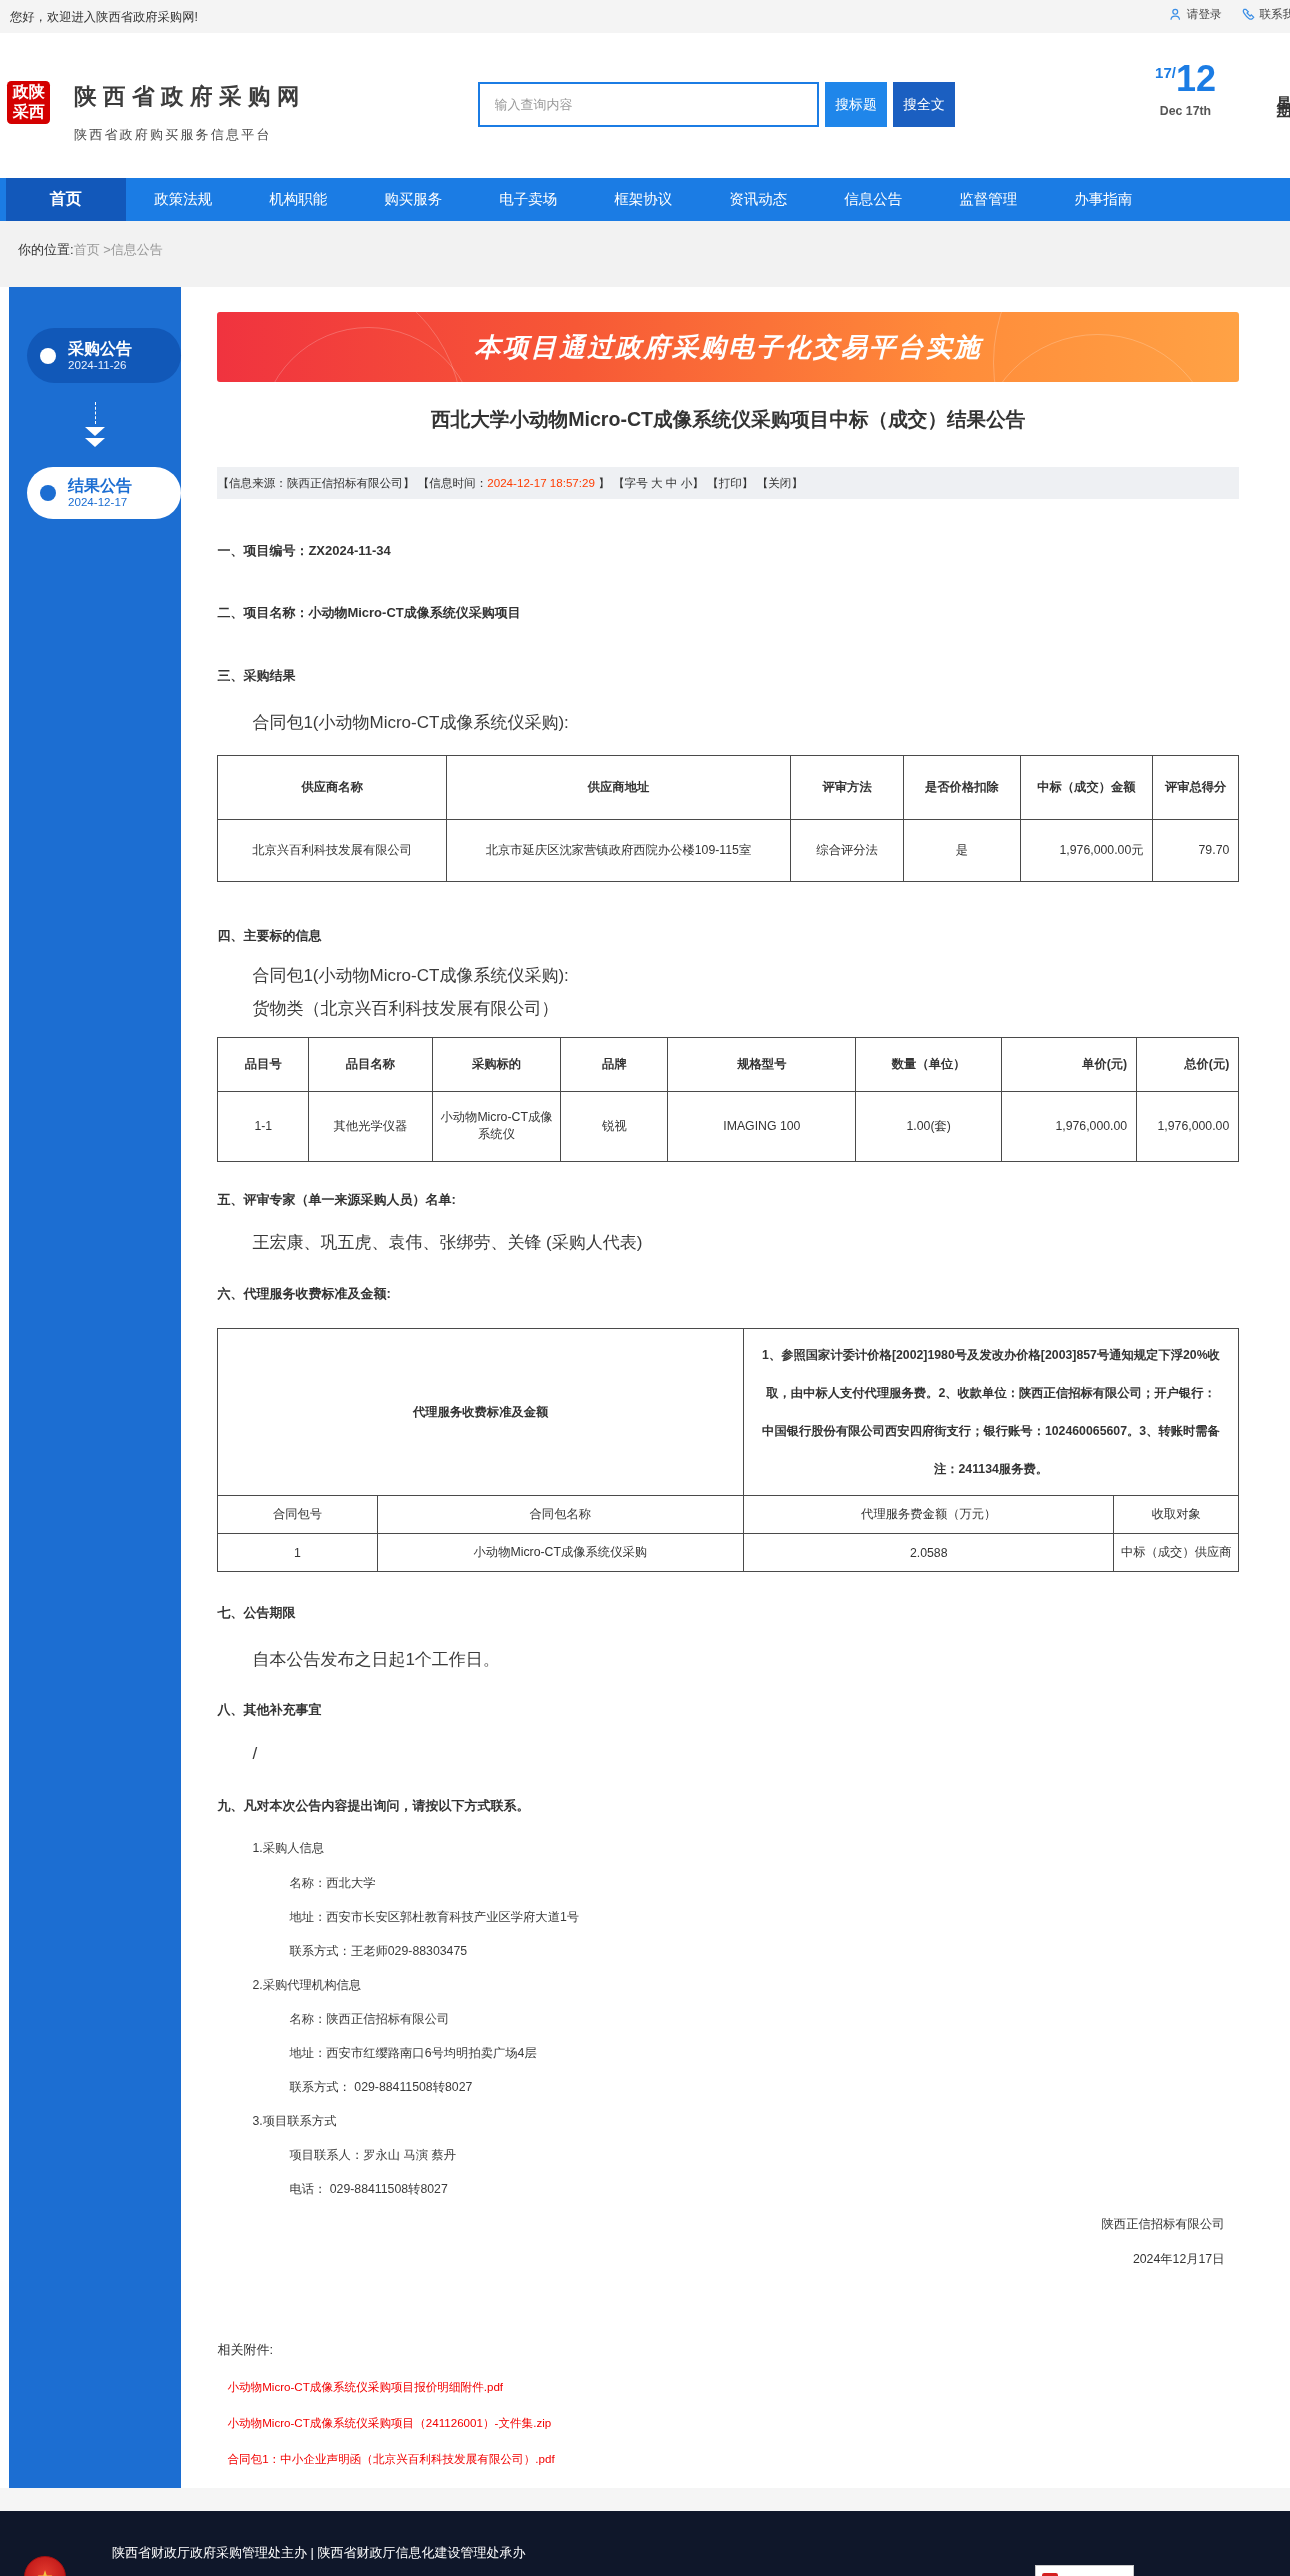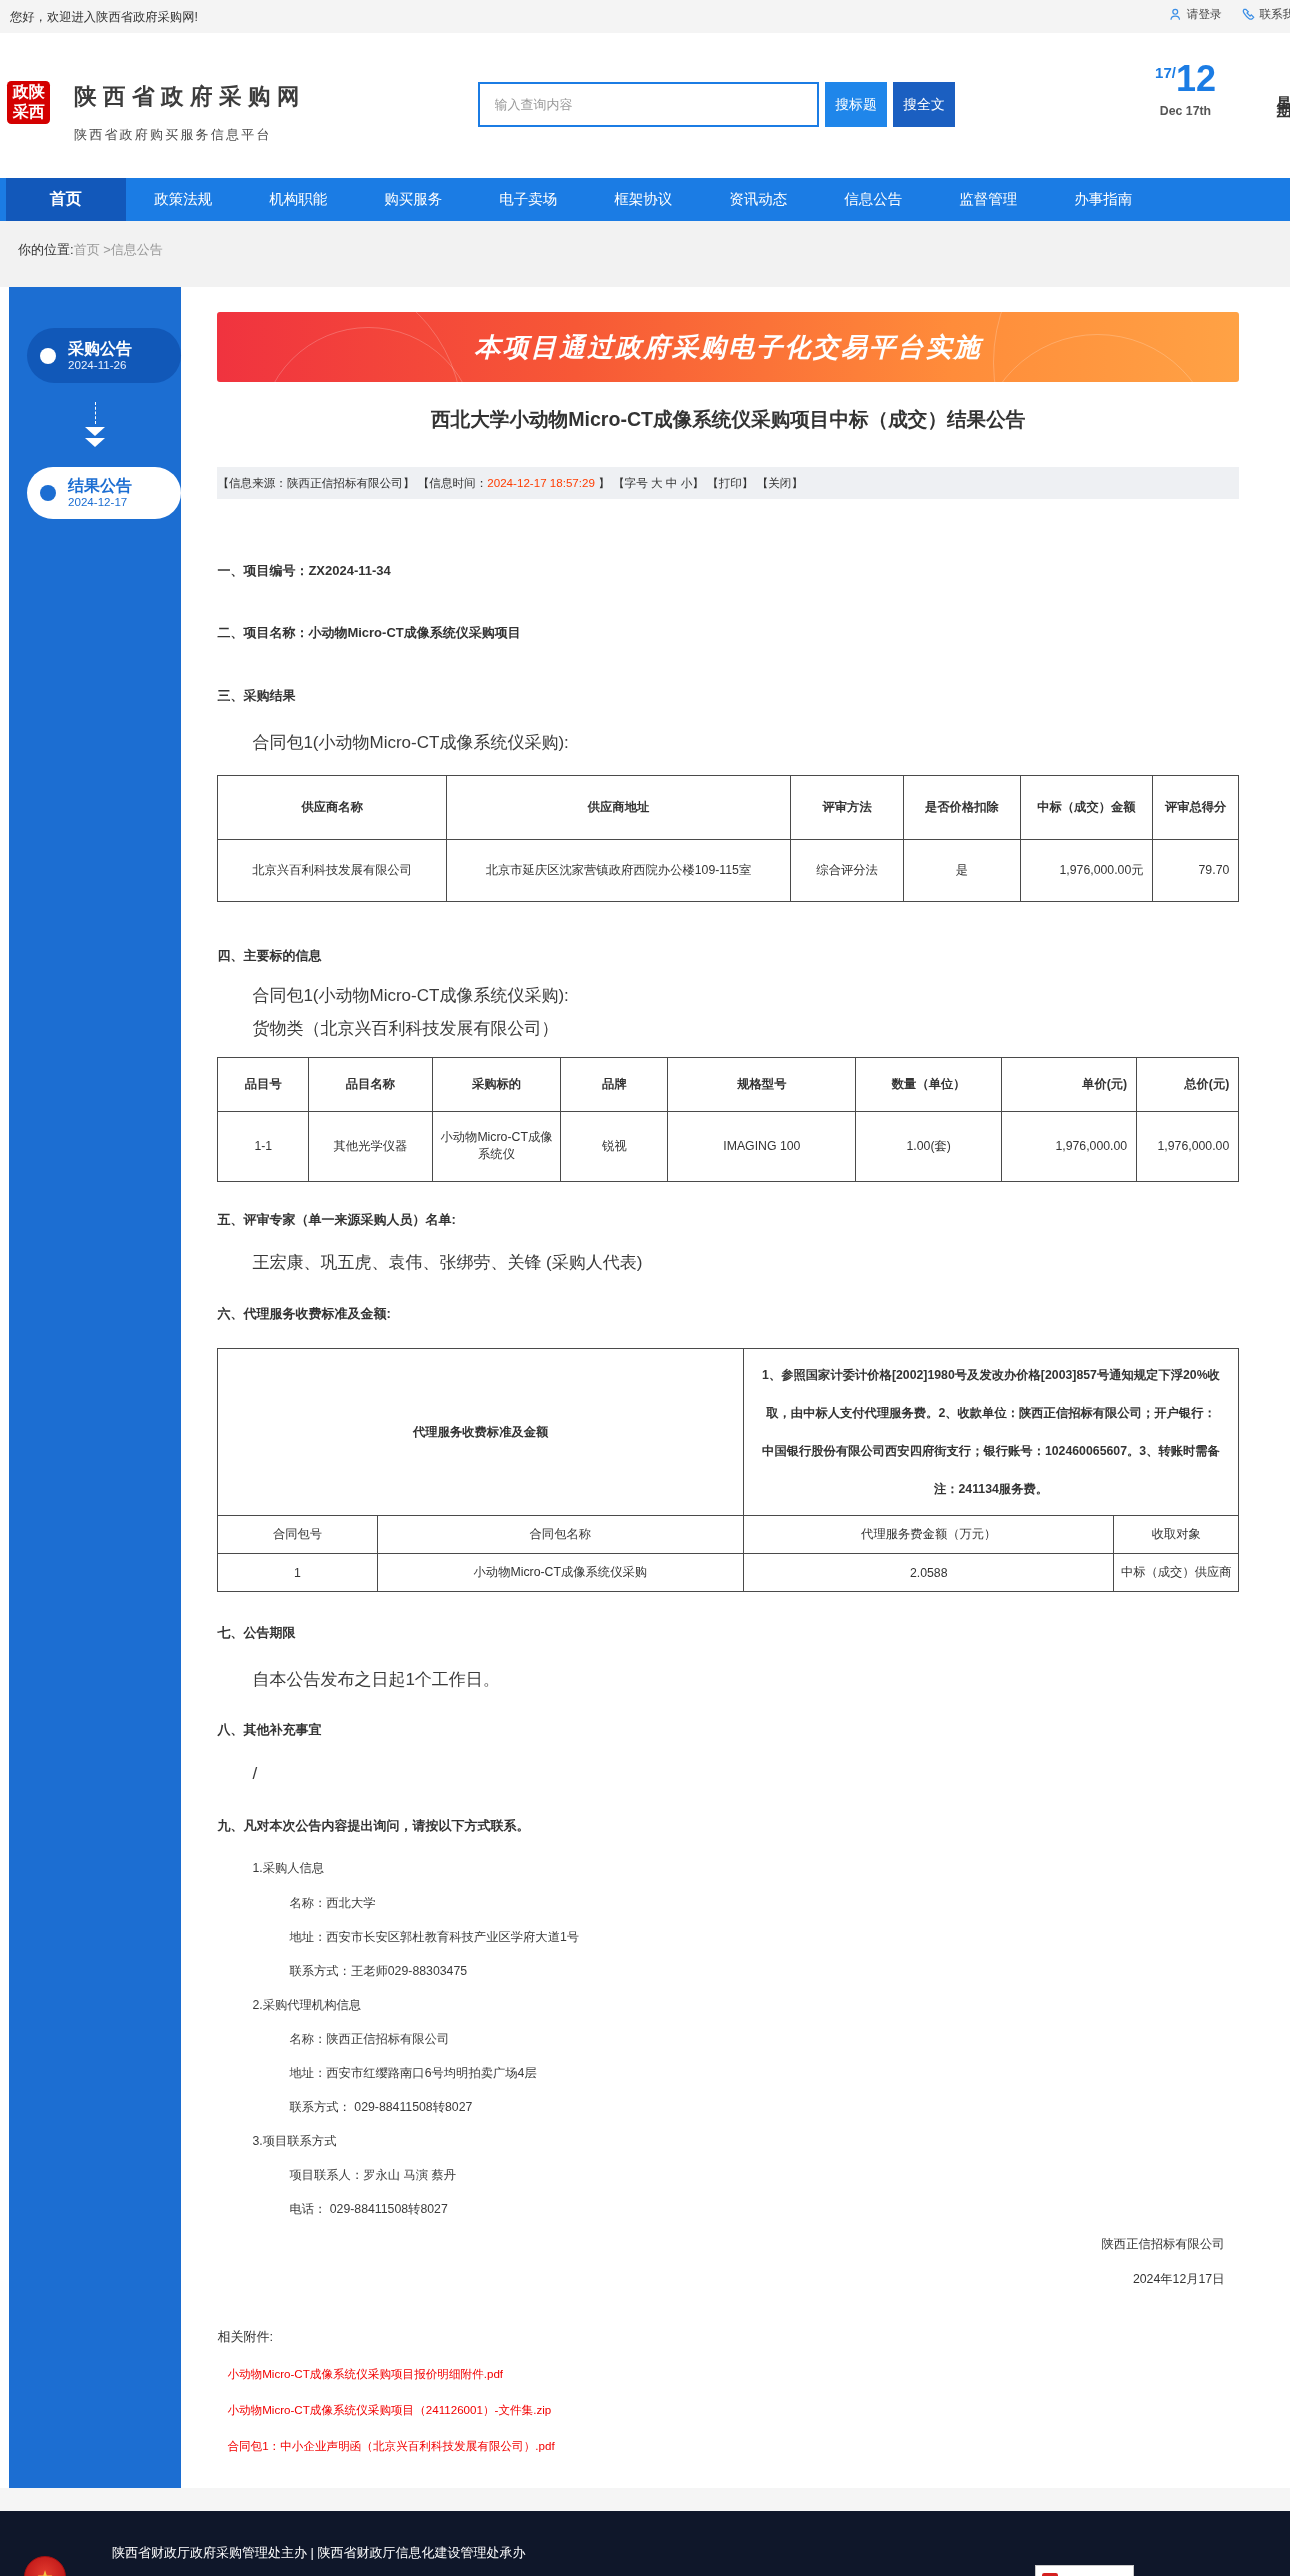--- a/index.html
+++ b/index.html
@@ -83,21 +83,21 @@
   .ring.r4 { width:239px; height:239px; right:22px; top:22px; }
 
   .art-title { margin-top:23px; text-align:center; font-size:19.6px; font-weight:bold;
     color:#333; line-height:29px; }
   .meta { margin-top:33px; height:32px; background:#eef0f3; 
     font-size:11.6px; color:#333; line-height:32px; }
   .meta .red { color:#ff3c00; }
   .meta .mlink { cursor:pointer; }
 
   .sec-h { margin-top:45px; font-size:13px; font-weight:bold; color:#333; line-height:17.4px; }
-  .sec-h.first { margin-top:63px; }
+  .sec-h.first { margin-top:43px; }
   .sec-p { margin:30px 0 0 35px; font-size:17px; color:#3a3a3a; line-height:17.4px; }
 
   table { width:100%; border-collapse:collapse; table-layout:fixed; }
   th,td { border:0.7px solid #4a4a4a; font-size:12.3px; color:#333; text-align:center;
     padding:5.8px 4.3px; word-break:break-word; }
   th { font-weight:bold; }
   .t1 { margin-top:23px; }
   .t1 th { height:64px; }
   .t1 td { height:62px; }
   .t2 { margin-top:19px; }
@@ -112,21 +112,21 @@
 
   .contact { font-size:12.3px; color:#3a3a3a; line-height:17.4px; margin-top:16.7px; }
   .contact.lv1 { margin-left:35px; }
   .contact.lv2 { margin-left:72px; }
   .contact.first { margin-top:26px; }
 
   .sign { text-align:right; margin-right:14.5px; font-size:12.3px; color:#333; line-height:17.4px; }
   .sign.company { margin-top:17.4px; }
   .sign.date { margin-top:17.4px; }
 
-  .attach-label { margin-top:40px; font-size:13px; color:#333; }
+  .attach-label { margin-top:73px; font-size:13px; color:#333; }
   .attach-link { display:block; margin:20px 0 0 10px; font-size:11.6px; color:#f20000;
     text-decoration:none; cursor:pointer; line-height:16px; }
 
   
   .grayband { height:23px; background:#f5f5f5; }
   .footer { height:76px; background:#0f172a; position:relative; overflow:hidden; }
   .footer-text { position:absolute; left:112px; top:33px; color:#fff; font-size:13px; }
   .emblem { position:absolute; left:24px; top:45px; width:42px; height:42px; border-radius:50%;
     background:radial-gradient(circle at 50% 42%, #e23a2e 0%, #c01818 70%); border:1.4px solid #a51010;
     display:flex; align-items:center; justify-content:center; color:#f5c542; font-size:19px; }

